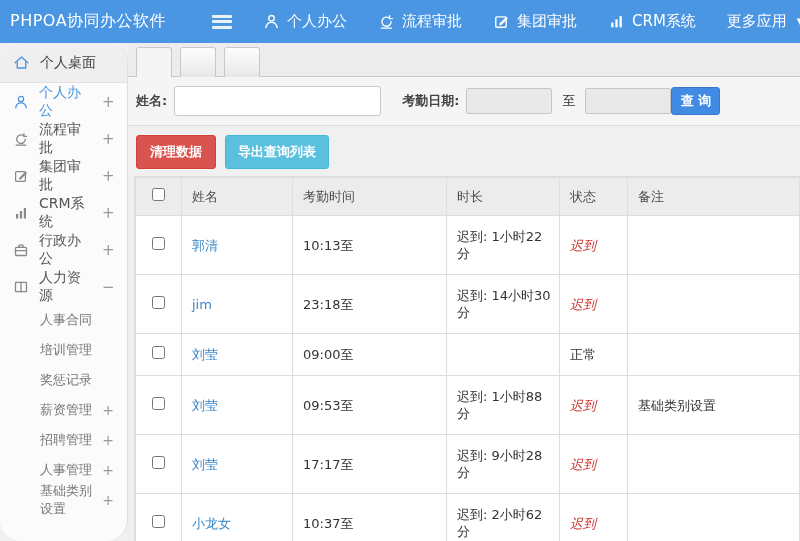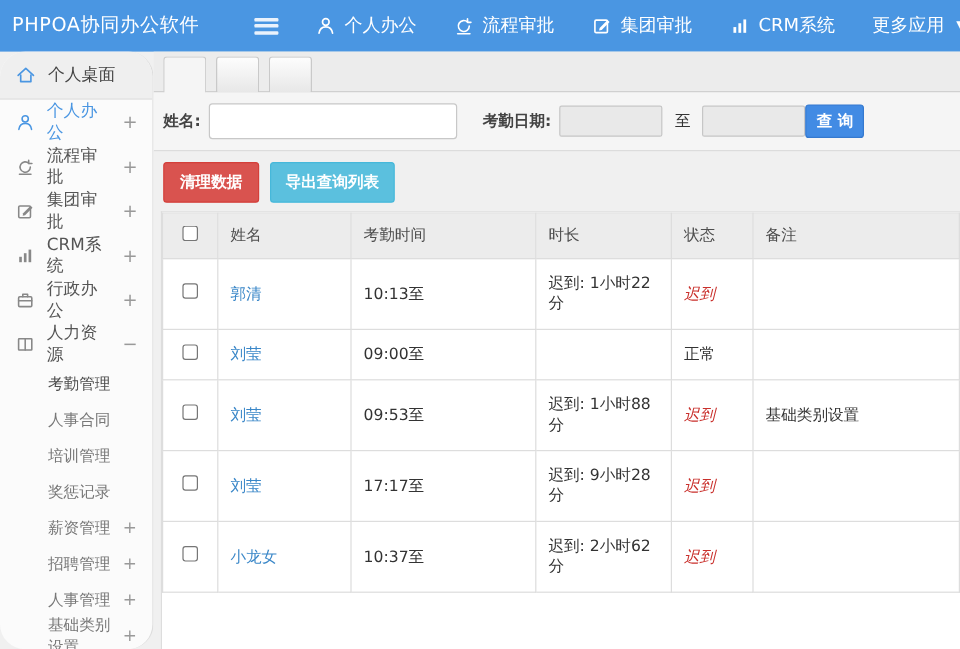--- a/index.html
+++ b/index.html
@@ -218,24 +218,20 @@
     <span class="icon">
               <svg viewBox="0 0 16 16">
                 <use href="#i-book"></use>
               </svg>
             </span>
     <span>人力资源</span>
     <span class="toggle">−</span>
   </div>
         </div>
       <div class="side-sub-list" id="side-sub">
-          <div class="side-sub current">
-    <span>考勤管理</span>
-    <span class="toggle"></span>
-  </div>
           <div class="side-sub">
     <span>人事合同</span>
     <span class="toggle"></span>
   </div>
           <div class="side-sub">
     <span>培训管理</span>
     <span class="toggle"></span>
   </div>
           <div class="side-sub">
     <span>奖惩记录</span>
@@ -310,20 +306,31 @@
     <td>10:13至</td>
     <td class="c-dur">
                   <div>迟到: 1小时22分</div>
                   <div></div>
                 </td>
     <td><span class="status late">迟到</span></td>
     <td></td>
   </tr>
               <tr>
     <td class="c-check"><input type="checkbox" style=""></td>
+    <td><a class="name-link" href="#">jim</a></td>
+    <td>23:18至</td>
+    <td class="c-dur">
+                  <div>迟到: 14小时30分</div>
+                  <div></div>
+                </td>
+    <td><span class="status late">迟到</span></td>
+    <td></td>
+  </tr>
+              <tr>
+    <td class="c-check"><input type="checkbox" style=""></td>
     <td><a class="name-link" href="#">刘莹</a></td>
     <td>09:00至</td>
     <td class="c-dur">
                   <div></div>
                   <div></div>
                 </td>
     <td><span class="status normal">正常</span></td>
     <td></td>
   </tr>
               <tr>

